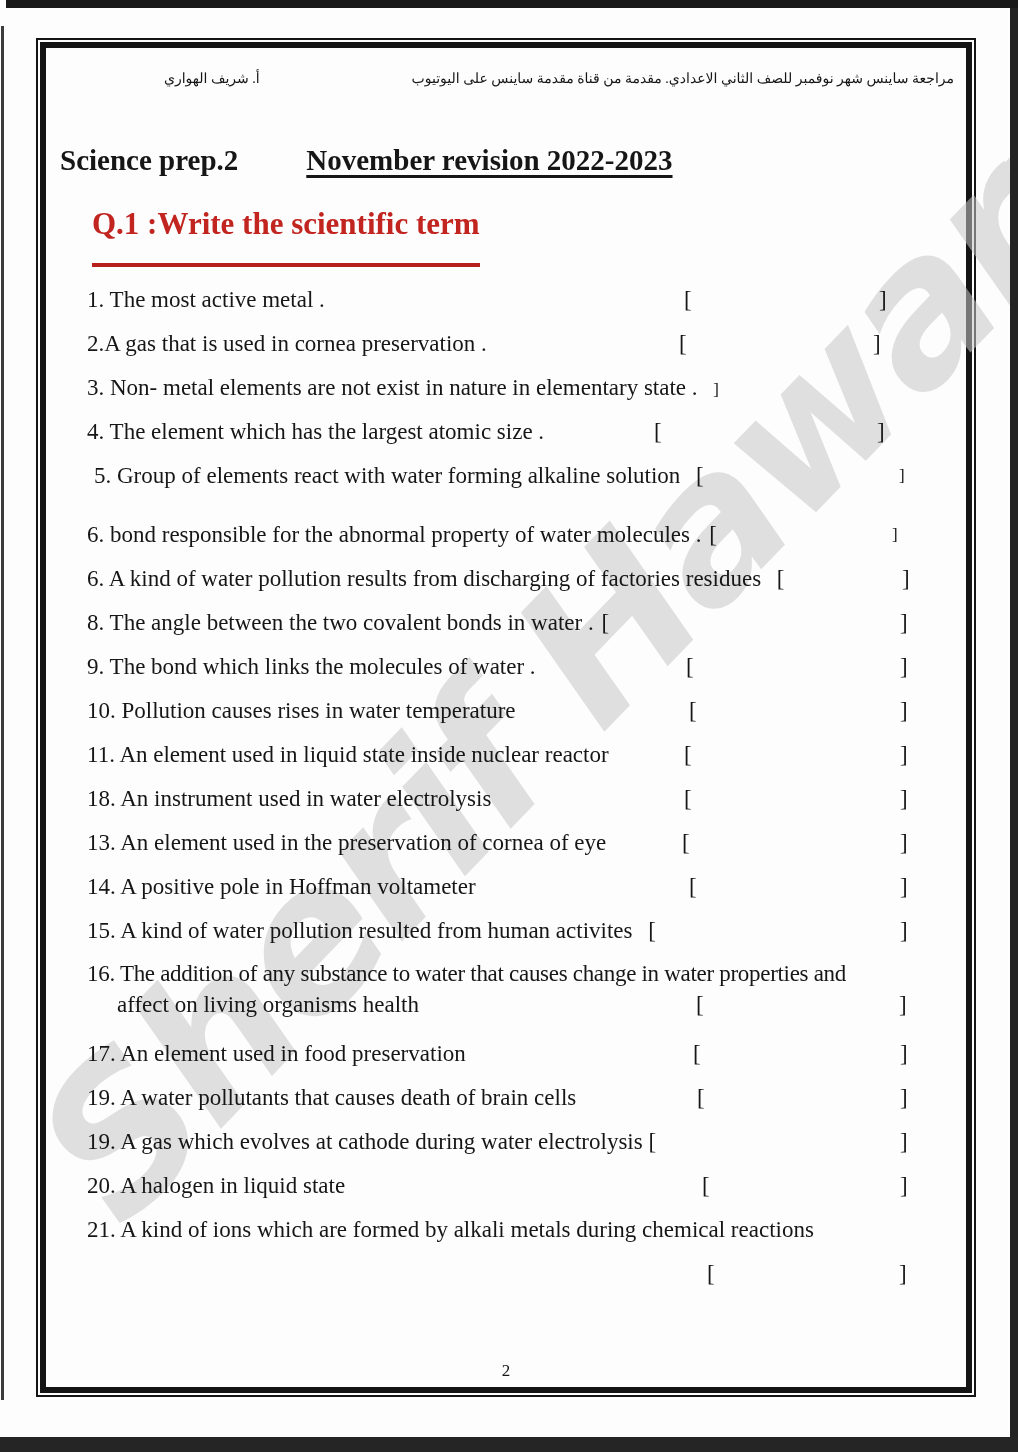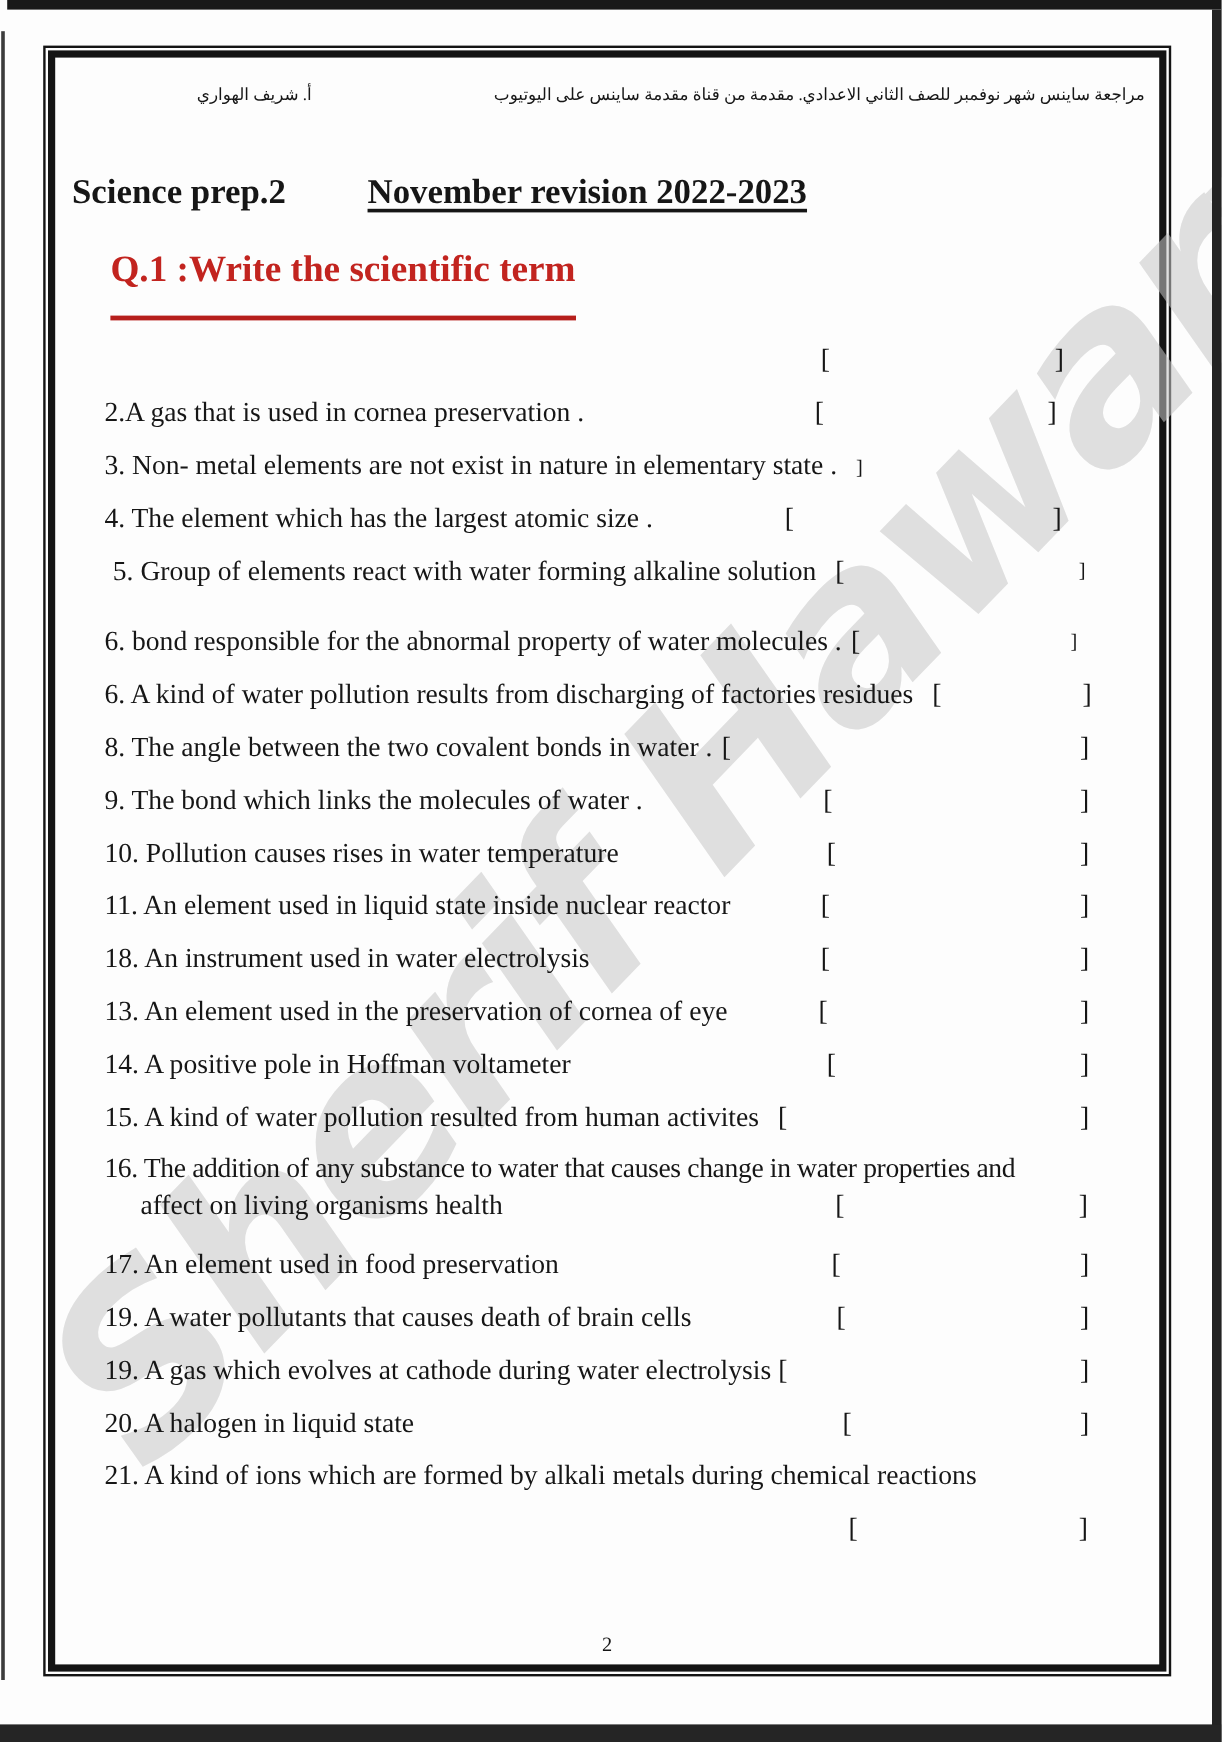--- a/index.html
+++ b/index.html
@@ -73,20 +73,21 @@
         <span class="title-left">Science prep.2</span><span class="title-right">November revision 2022-2023</span>
       </div>
 
       <div class="section-heading">
         <span>Q.1 :Write the scientific term</span>
       </div>
 
       <div class="questions">
 
         <div class="q" style="--ob:597px;--cb:792px">
+          <span class="qt">1. The most active metal .</span>
           <span class="ob">[</span>
           <span class="cb">]</span>
         </div>
 
         <div class="q" style="--ob:592px;--cb:786px">
           <span class="qt">2.A gas that is used in cornea preservation .</span>
           <span class="ob">[</span>
           <span class="cb">]</span>
         </div>
 

